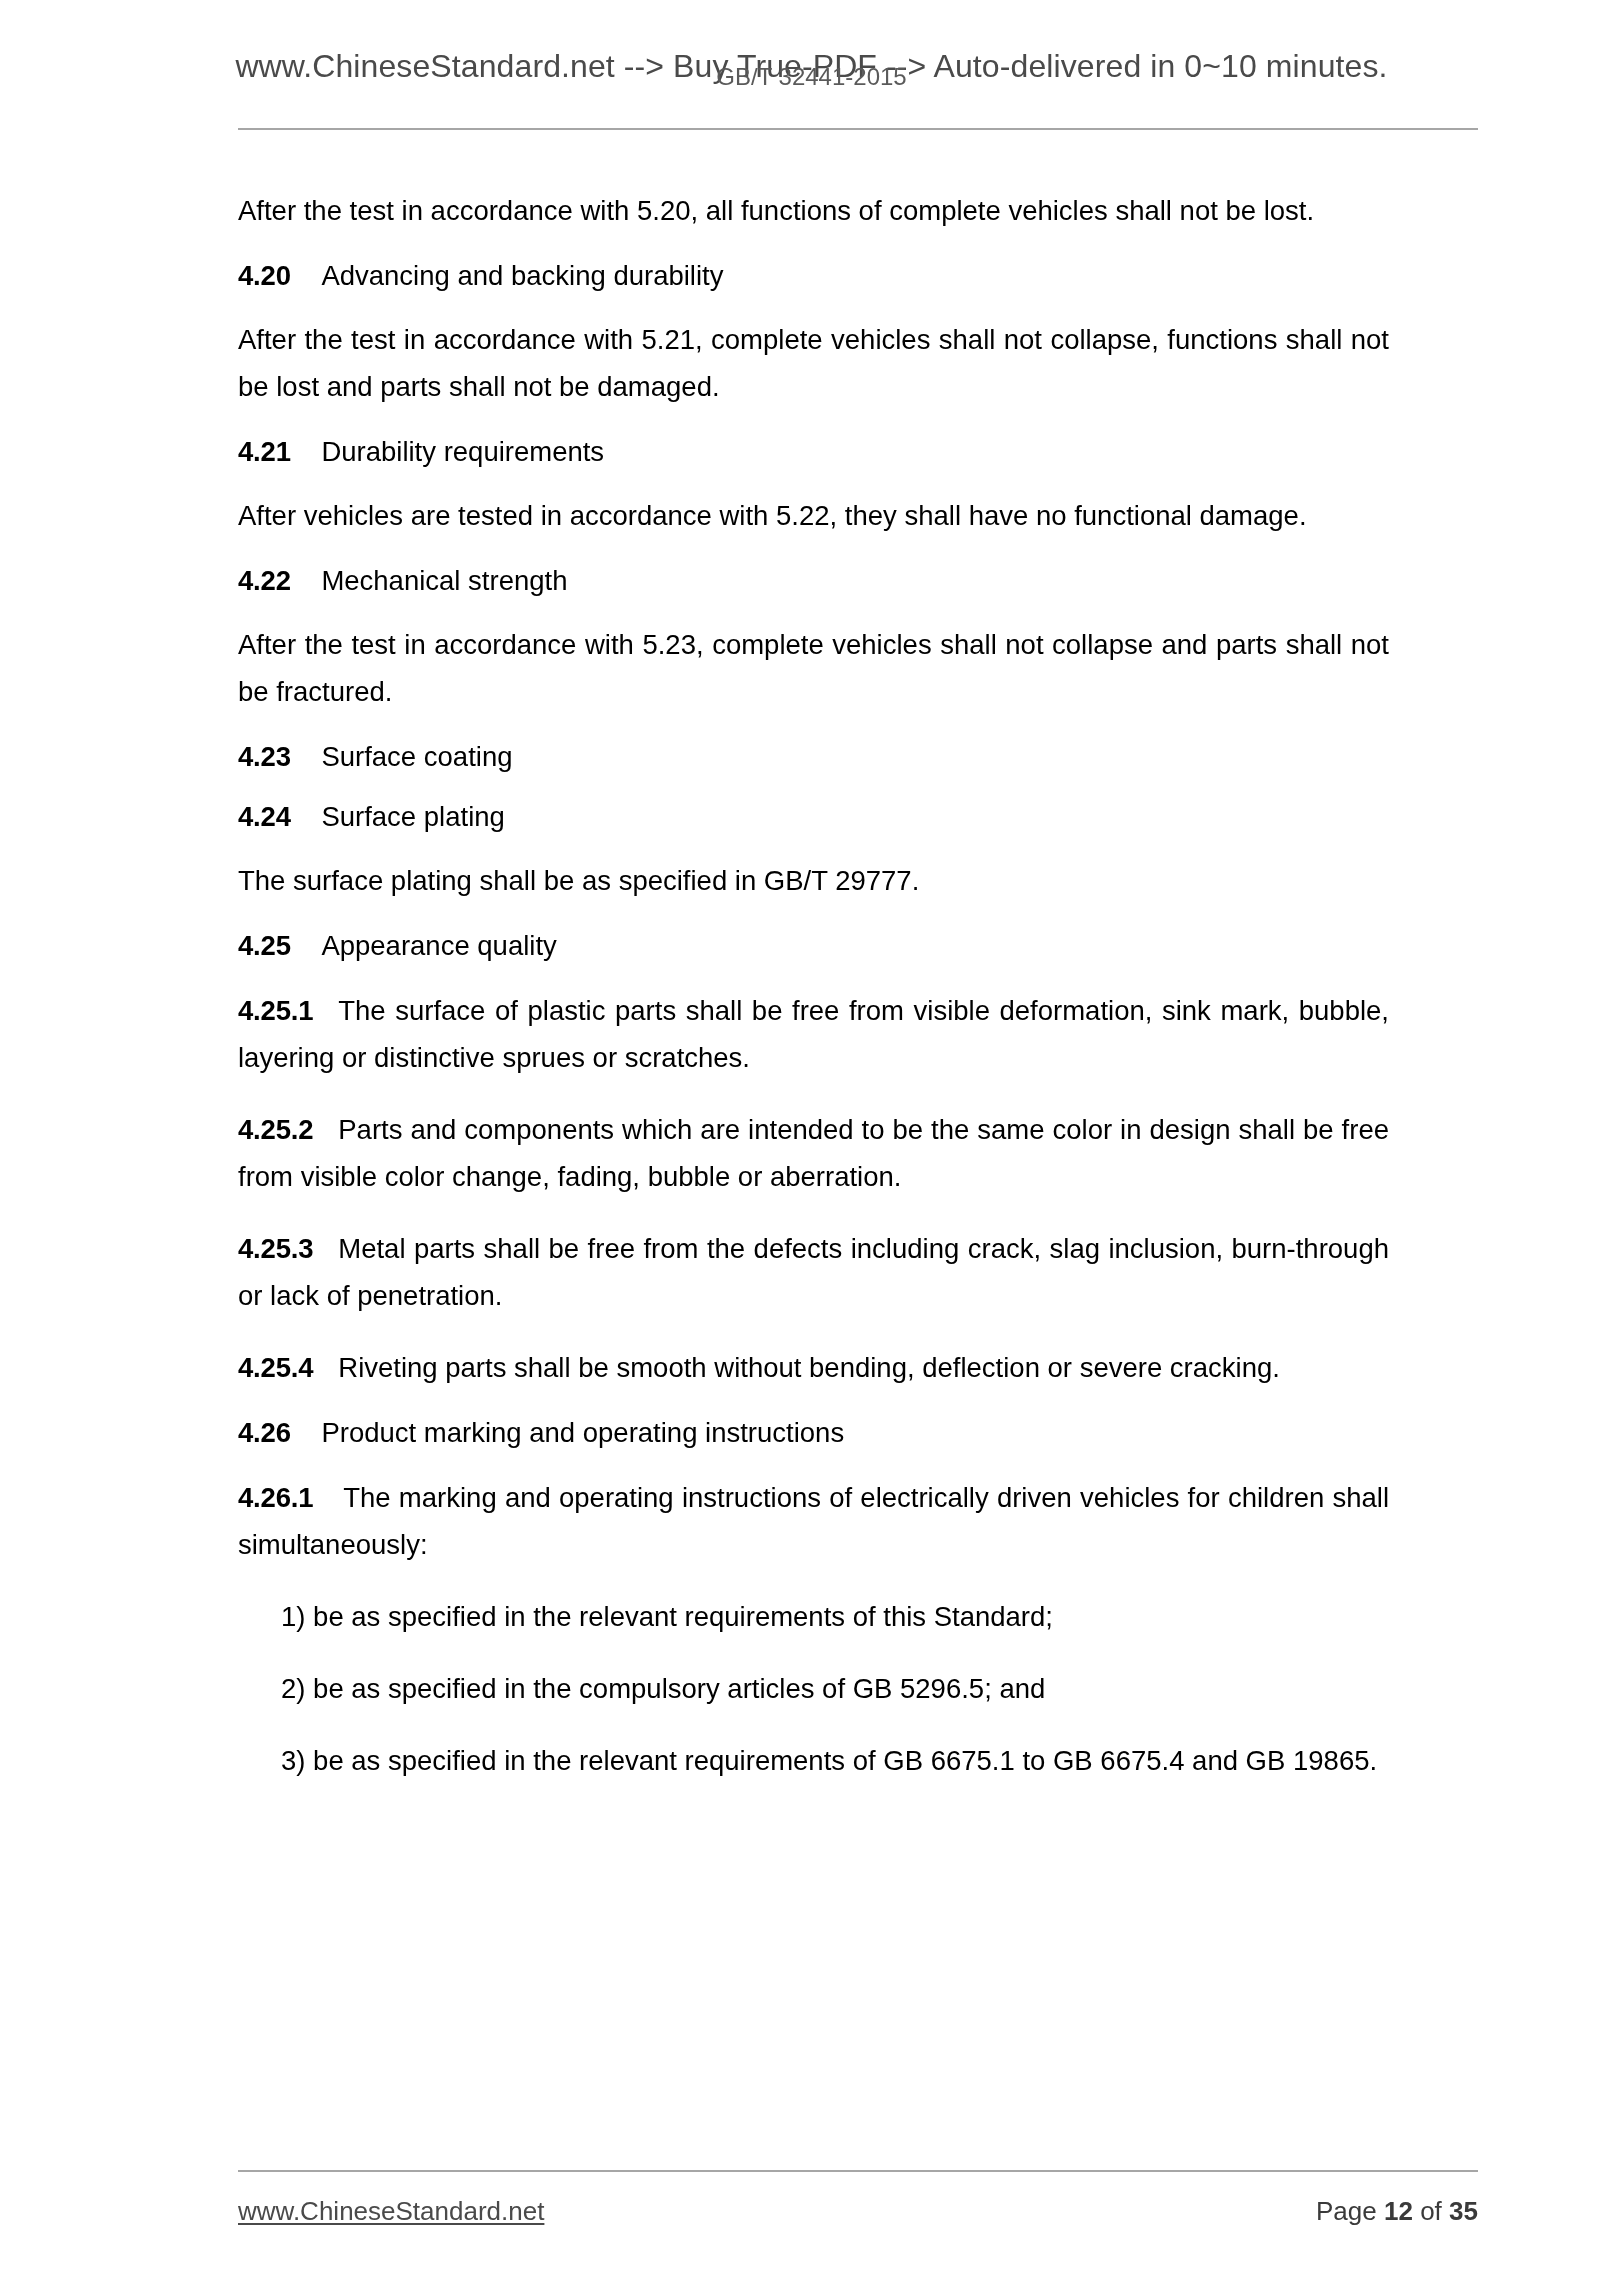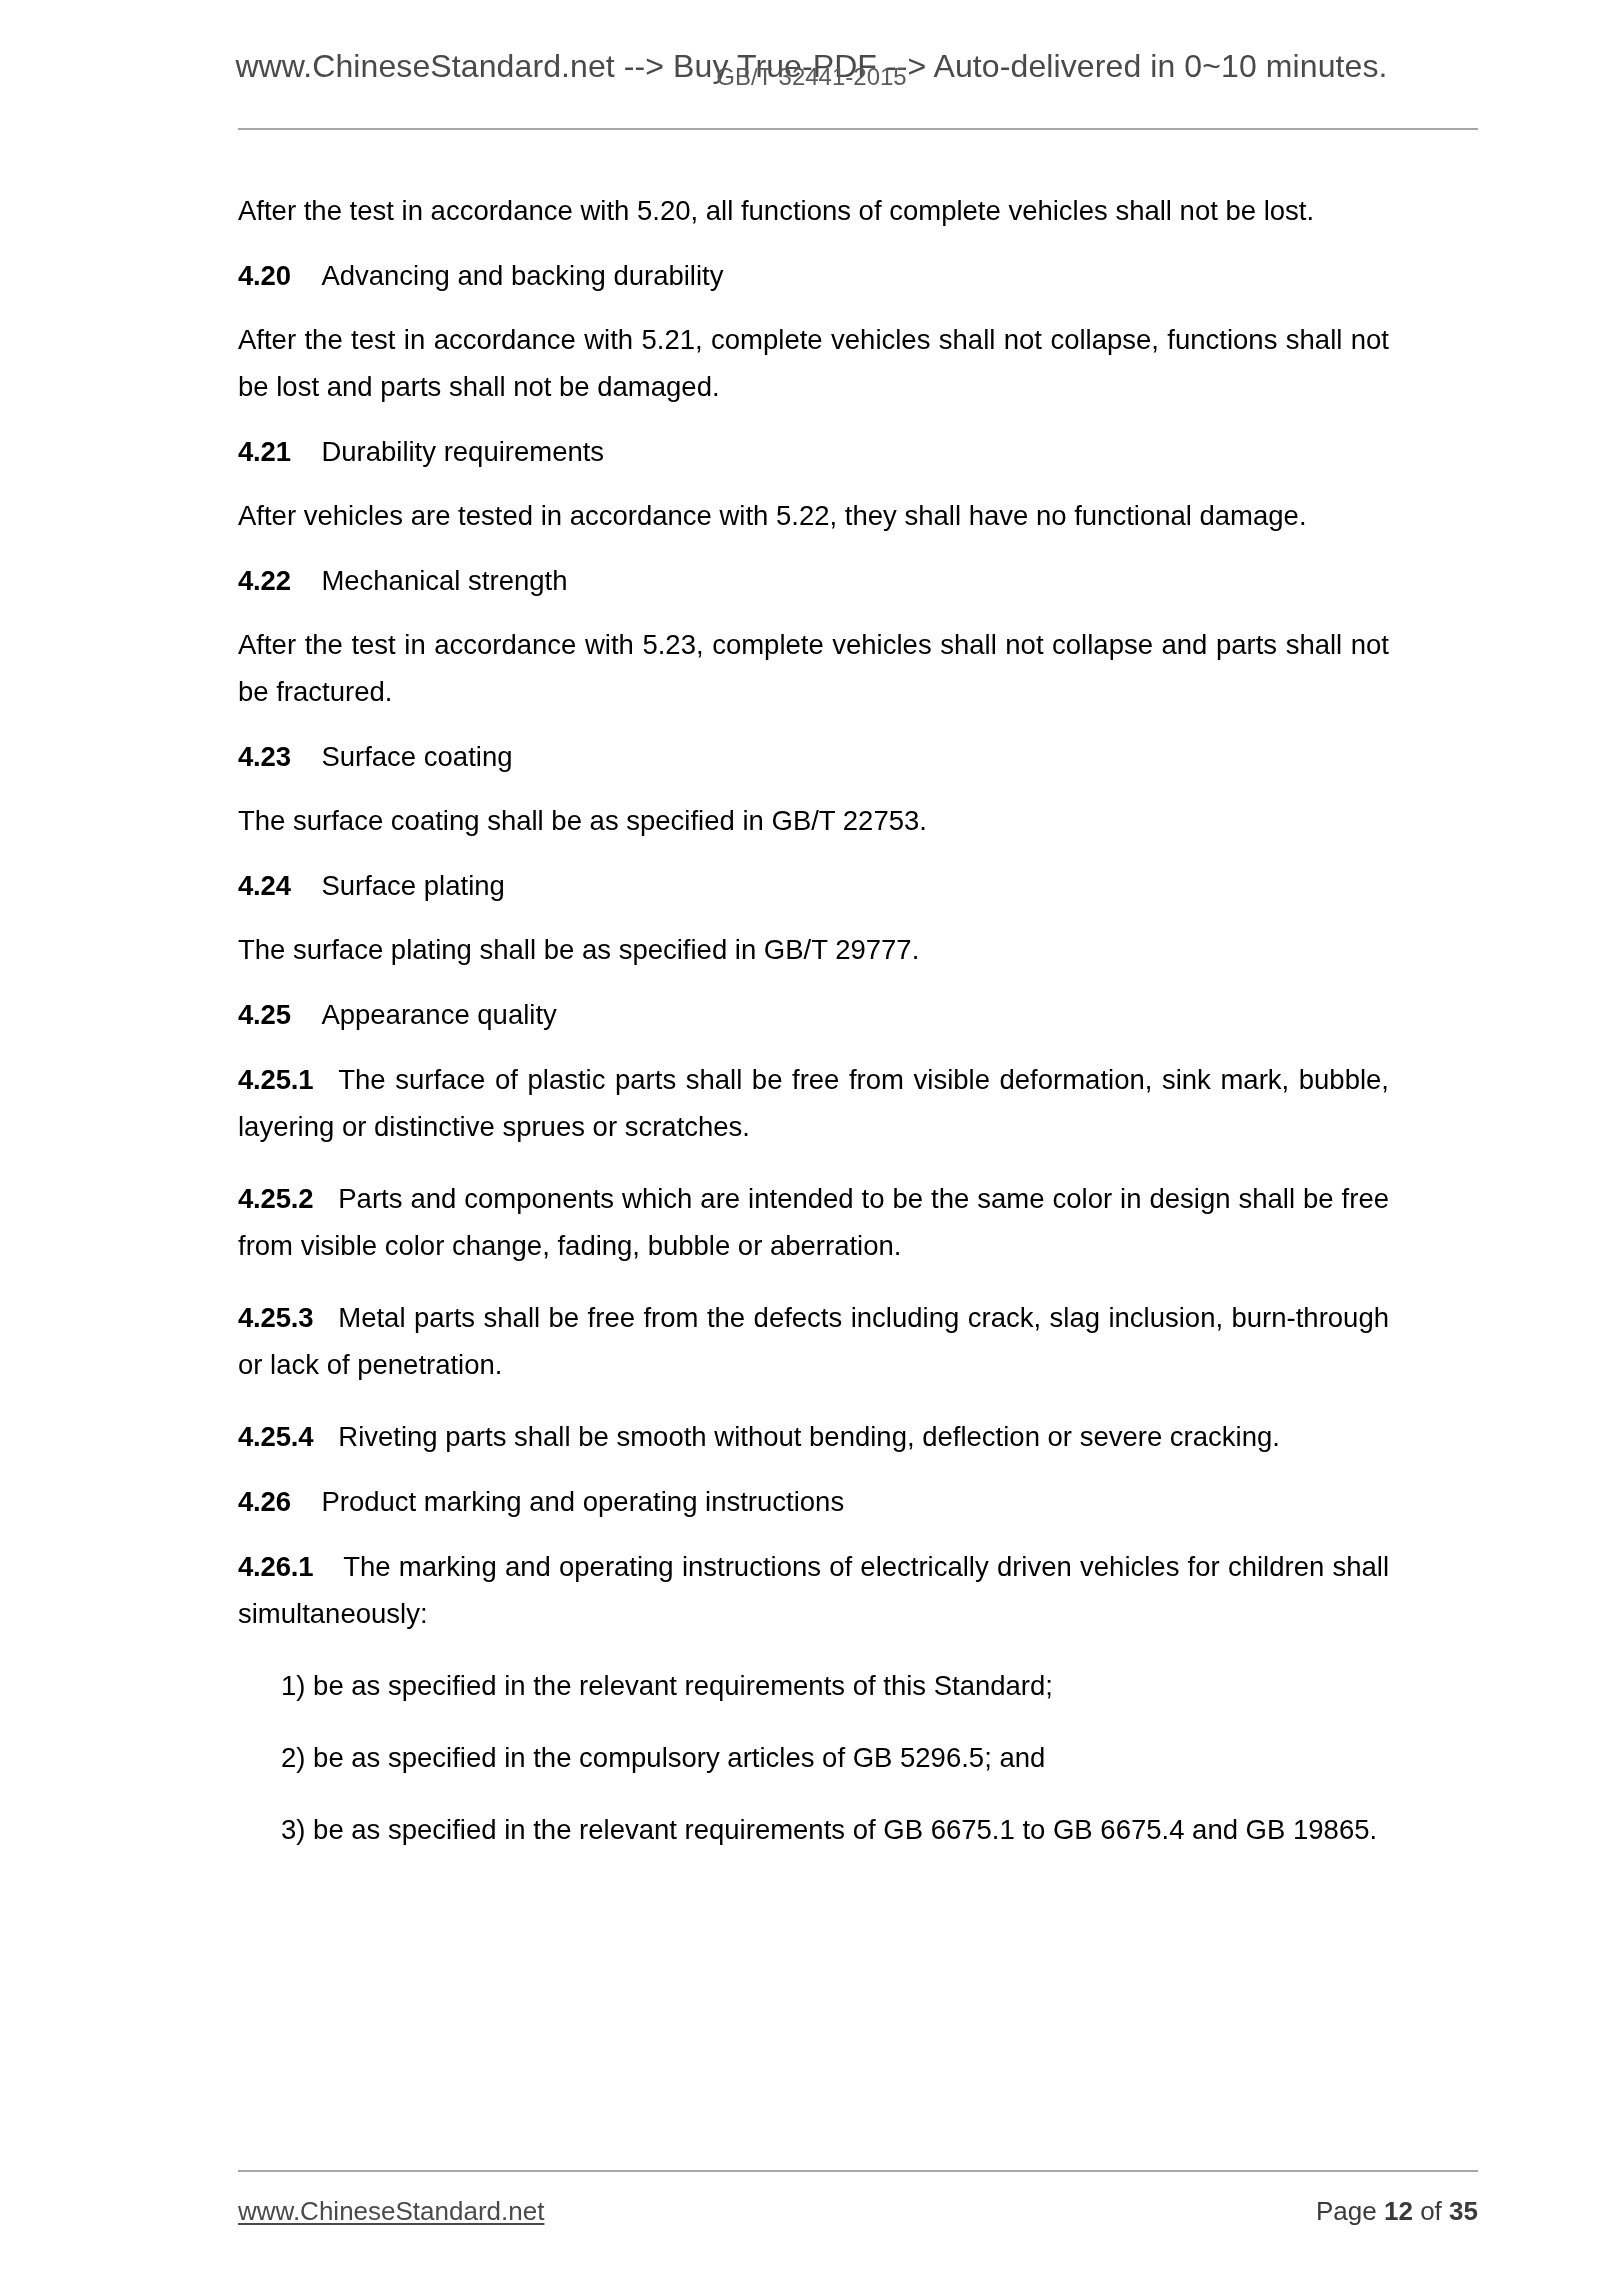--- a/index.html
+++ b/index.html
@@ -179,21 +179,20 @@
     <div class="heading mt-h">
       <span class="num">4.22</span>
       <span style="display:inline-block;width:23px;"></span><span class="ttl">Mechanical strength</span>
     </div>
     <p class="para mt-p">After the test in accordance with 5.23, complete vehicles shall not collapse and parts shall not be fractured.</p>
 
     <div class="heading mt-h">
       <span class="num">4.23</span>
       <span style="display:inline-block;width:23px;"></span><span class="ttl">Surface coating</span>
     </div>
-    <p class="para nojust mt-p">The surface coating shall be as specified in GB/T 22753.</p>
 
     <div class="heading mt-h">
       <span class="num">4.24</span>
       <span style="display:inline-block;width:23px;"></span><span class="ttl">Surface plating</span>
     </div>
     <p class="para nojust mt-p">The surface plating shall be as specified in GB/T 29777.</p>
 
     <div class="heading mt-h">
       <span class="num">4.25</span>
       <span style="display:inline-block;width:23px;"></span><span class="ttl">Appearance quality</span>

